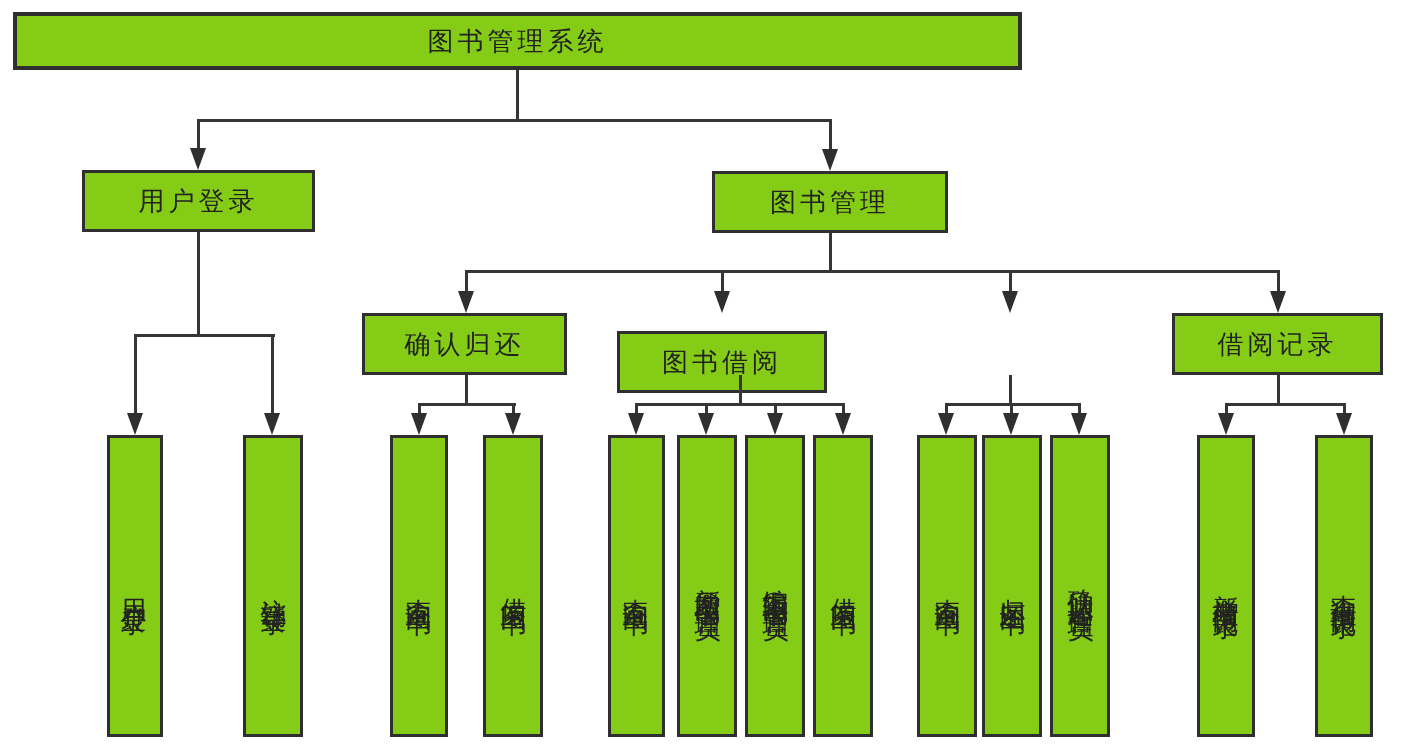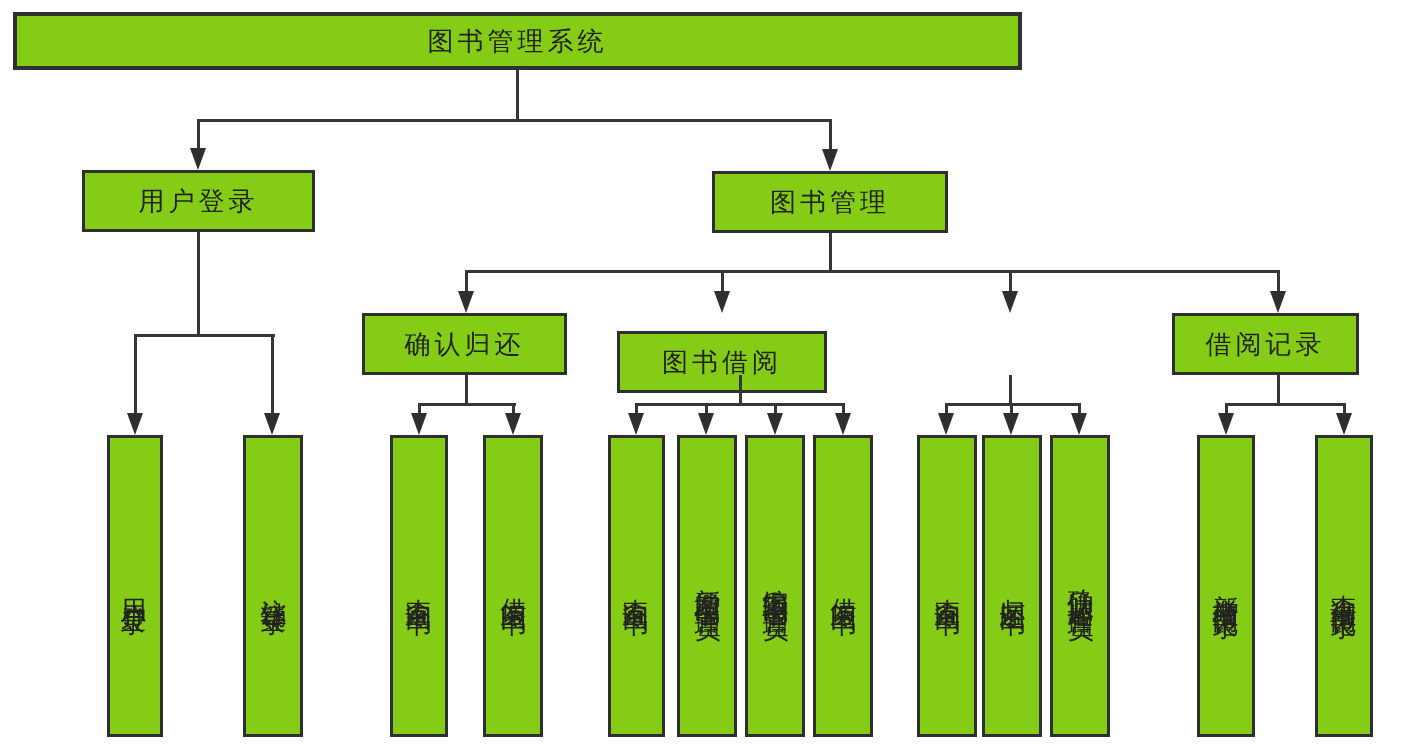--- a/index.html
+++ b/index.html
@@ -98,21 +98,21 @@
   <div class="arrow" style="left:458px; top:291px;"></div>
   <div class="line" style="left:721px; top:270px; width:3px; height:24px;"></div>
   <div class="arrow" style="left:714px; top:291px;"></div>
   <div class="line" style="left:1009px; top:270px; width:3px; height:24px;"></div>
   <div class="arrow" style="left:1002px; top:291px;"></div>
   <div class="line" style="left:1277px; top:270px; width:3px; height:24px;"></div>
   <div class="arrow" style="left:1270px; top:291px;"></div>
 
   <div class="node" style="left:362px; top:313px; width:205px; height:62px;">确认归还</div>
   <div class="node" style="left:617px; top:331px; width:210px; height:62px;">图书借阅</div>
-  <div class="node" style="left:1172px; top:313px; width:187px; height:62px;">借阅记录</div>
+  <div class="node" style="left:1172px; top:313px; width:211px; height:62px;">借阅记录</div>
 
   <div class="line" style="left:465px; top:375px; width:3px; height:31px;"></div>
   <div class="line" style="left:418px; top:403px; width:98px; height:3px;"></div>
   <div class="line" style="left:418px; top:403px; width:3px; height:14px;"></div>
   <div class="arrow" style="left:411px; top:413px;"></div>
   <div class="line" style="left:512px; top:403px; width:3px; height:14px;"></div>
   <div class="arrow" style="left:505px; top:413px;"></div>
 
   <div class="line" style="left:739px; top:375px; width:3px; height:31px;"></div>
   <div class="line" style="left:635px; top:403px; width:210px; height:3px;"></div>

